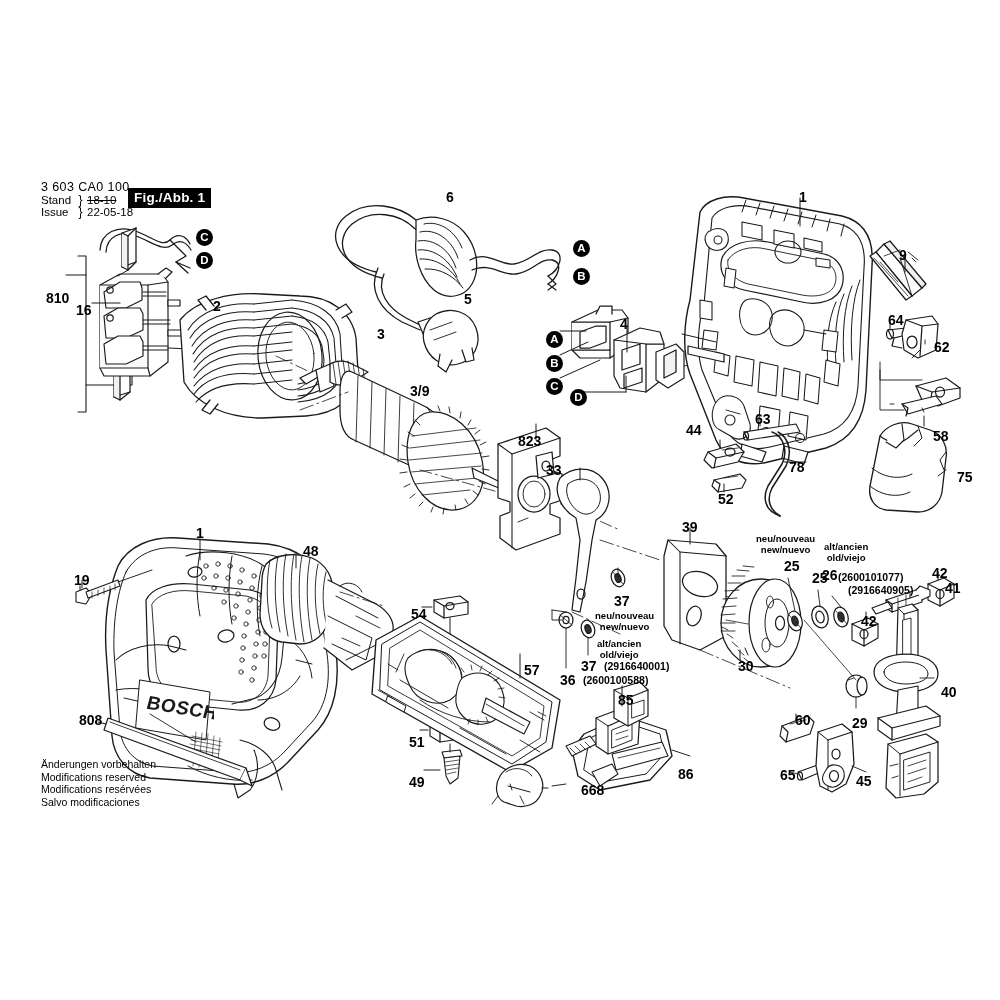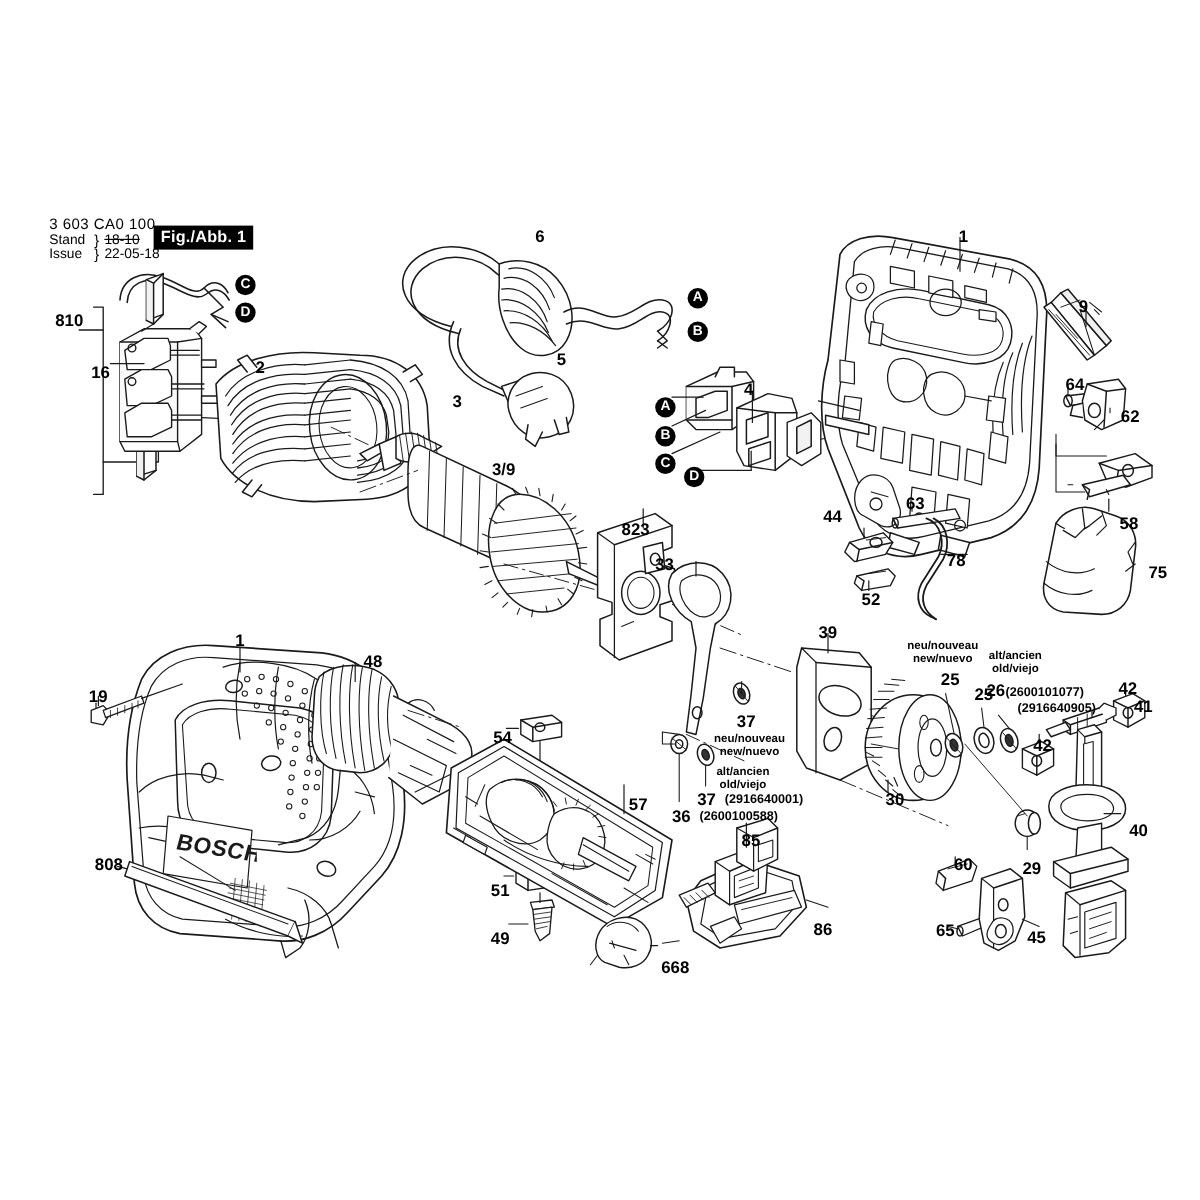--- a/index.html
+++ b/index.html
@@ -868,29 +868,35 @@
     </div>
     <div class="hdr-row">
       <span class="hdr-lbl">Issue</span>
       <span class="hdr-brace">}</span>
       <span class="hdr-val">22-05-18</span>
     </div>
   </div>
 
   <div class="hdr" id="fig-badge">Fig./Abb. 1</div>
 
+  <div class="hdr" id="disclaimer">
+    <div>Änderungen vorbehalten</div>
+    <div>Modifications reserved</div>
+    <div>Modifications resérvées</div>
+    <div>Salvo modificaciones</div>
+  </div>
 
   <div style="position:absolute;left:146px;top:684px;width:68px;height:44px;overflow:hidden;">
     <span style="display:block;font-family:'Liberation Sans',sans-serif;font-weight:bold;font-size:19px;
                  color:#1a1a1a;transform:rotate(9deg) skewX(-6deg);transform-origin:left top;
                  margin-left:4px;margin-top:8px;letter-spacing:0.5px;">BOSCH</span>
   </div>
 
   <div id="labels">
-      <div class="cal" style="left: 46px; top: 260px; text-align: center;">810</div>
+      <div class="cal" style="left: 46px; top: 291px; text-align: center;">810</div>
       <div class="cal" style="left: 76px; top: 303px;">16</div>
       <div class="cal" style="left: 213px; top: 299px;">2</div>
       <div class="cal" style="left: 377px; top: 327px;">3</div>
       <div class="cal" style="left: 410px; top: 384px;">3/9</div>
       <div class="cal" style="left: 446px; top: 190px;">6</div>
       <div class="cal" style="left: 464px; top: 292px;">5</div>
       <div class="cal" style="left: 620px; top: 317px;">4</div>
       <div class="cal" style="left: 799px; top: 190px;">1</div>
       <div class="cal" style="left: 899px; top: 248px;">9</div>
       <div class="cal" style="left: 888px; top: 313px;">64</div>
@@ -916,21 +922,21 @@
       <div class="cal" style="left: 795px; top: 713px;">60</div>
       <div class="cal" style="left: 780px; top: 768px;">65</div>
       <div class="cal" style="left: 856px; top: 774px;">45</div>
       <div class="cal" style="left: 614px; top: 594px;">37</div>
       <div class="cal" style="left: 581px; top: 659px;">37</div>
       <div class="cal" style="left: 560px; top: 673px;">36</div>
       <div class="cal" style="left: 411px; top: 607px;">54</div>
       <div class="cal" style="left: 524px; top: 663px;">57</div>
       <div class="cal" style="left: 409px; top: 735px;">51</div>
       <div class="cal" style="left: 409px; top: 775px;">49</div>
-      <div class="cal" style="left: 551px; top: 783px; margin-top: 16px;">668</div>
+      <div class="cal" style="left: 581px; top: 783px;">668</div>
       <div class="cal" style="left: 618px; top: 693px;">85</div>
       <div class="cal" style="left: 678px; top: 767px;">86</div>
       <div class="cal" style="left: 196px; top: 526px;">1</div>
       <div class="cal" style="left: 303px; top: 544px;">48</div>
       <div class="cal" style="left: 74px; top: 573px;">19</div>
       <div class="cal" style="left: 79px; top: 713px;">808</div>
       <div class="cal code" style="left: 838px; top: 572px;">(2600101077)</div>
       <div class="cal code" style="left: 848px; top: 585px;">(2916640905)</div>
       <div class="cal code" style="left: 604px; top: 661px;">(2916640001)</div>
       <div class="cal code" style="left: 583px; top: 675px;">(2600100588)</div>

